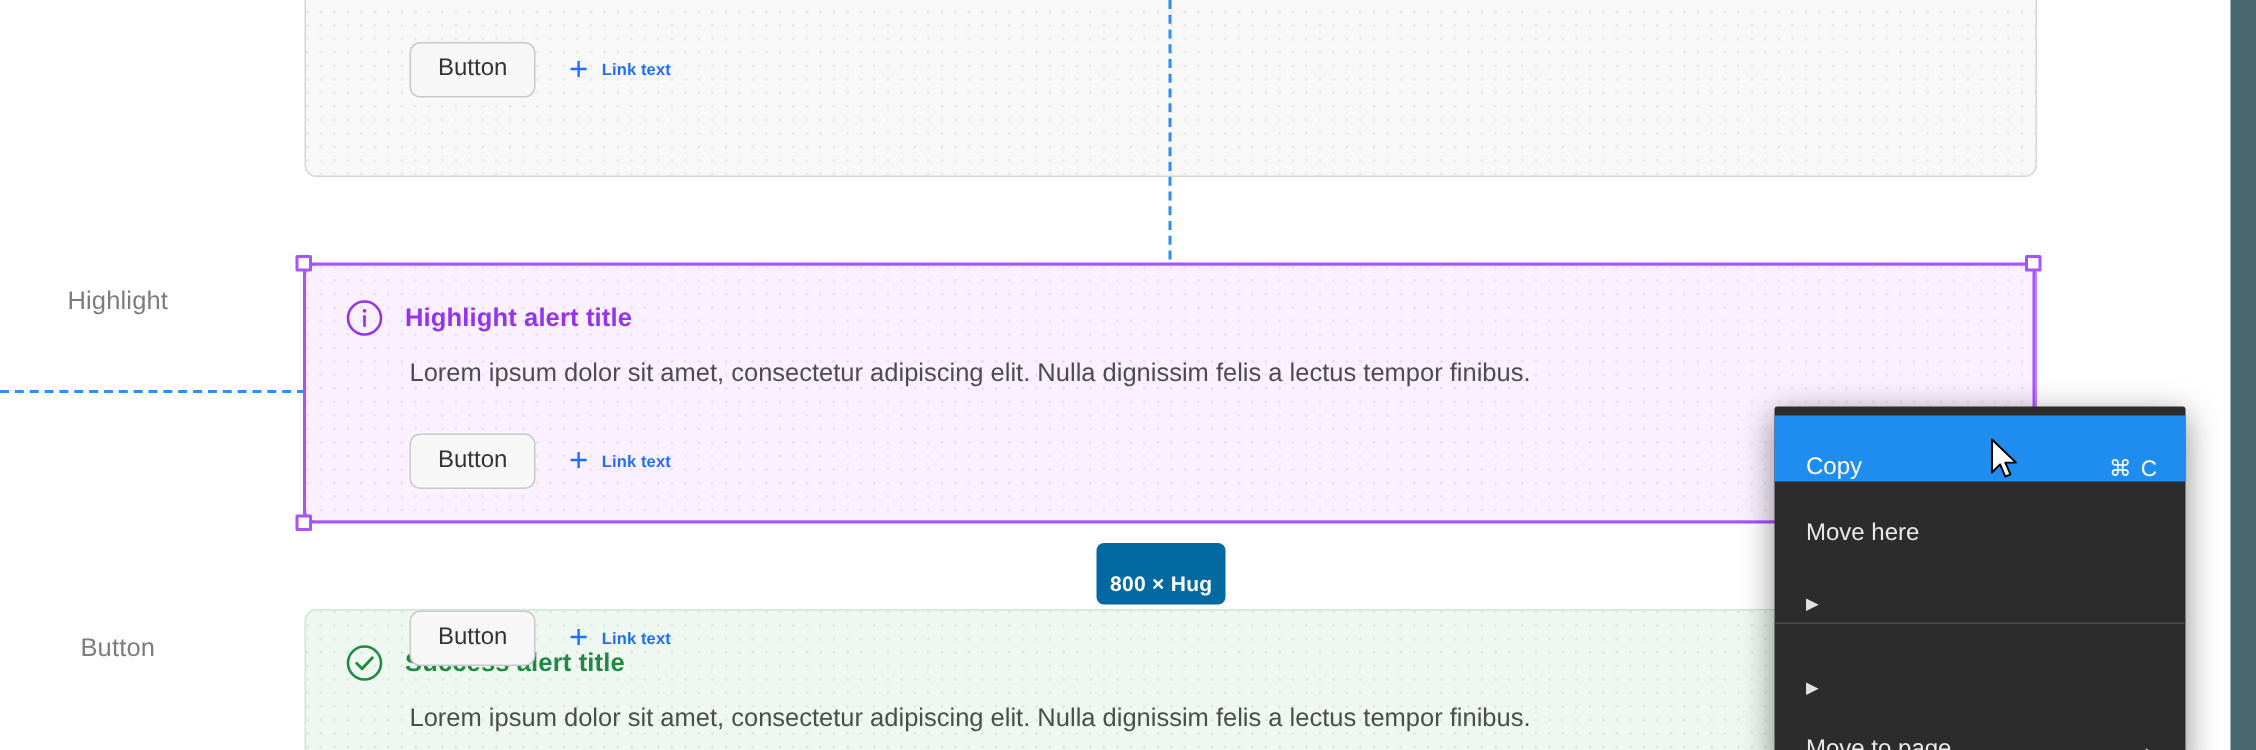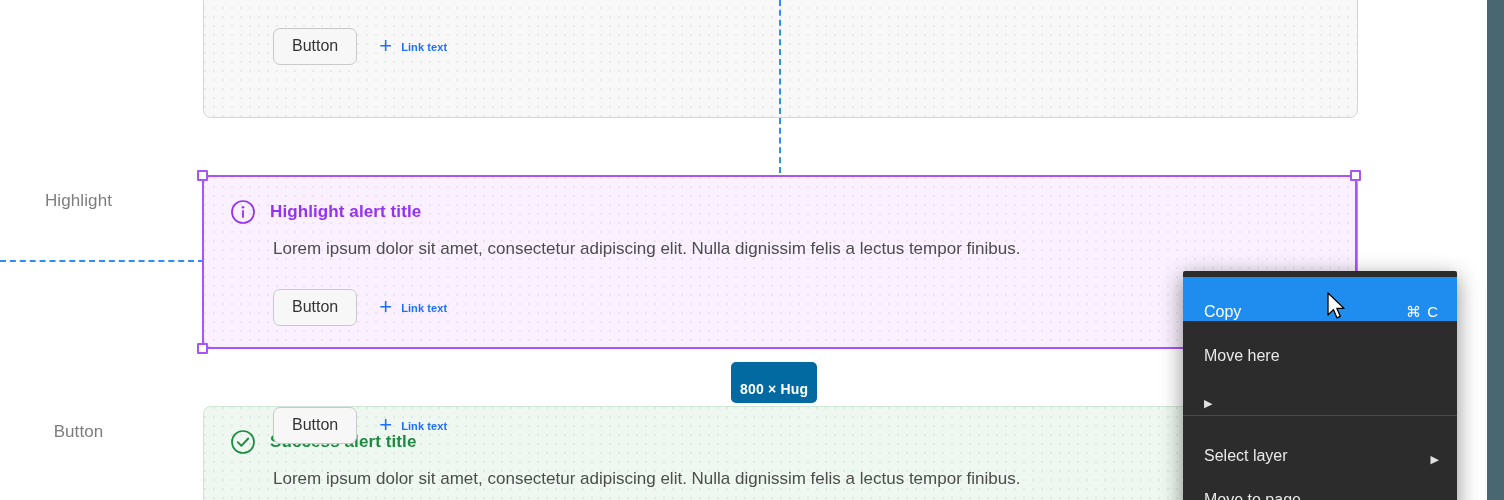--- a/index.html
+++ b/index.html
@@ -290,21 +290,20 @@
         <span class="menu-shortcut">⌘ C</span>
       </div>
       <div class="menu-item">
         <span class="menu-label">Move here</span>
       </div>
       <div class="menu-item">
         <span class="menu-arrow">▶</span>
       </div>
       <div class="menu-sep"></div>
       <div class="menu-item">
-        <span class="menu-label">Select layer</span>
         <span class="menu-arrow">▶</span>
       </div>
       <div class="menu-item">
         <span class="menu-label">Move to page</span>
         <span class="menu-arrow">▶</span>
       </div>
     </div>
 
   <svg id="cursor" viewBox="0 0 20 30">
     <path d="M1 1 L1 23 L6.4 17.6 L9.9 25.8 L13.3 24.3 L9.9 16.4 L17 16.4 Z" fill="#ffffff" stroke="#000000" stroke-width="1.3" stroke-linejoin="round"></path>

